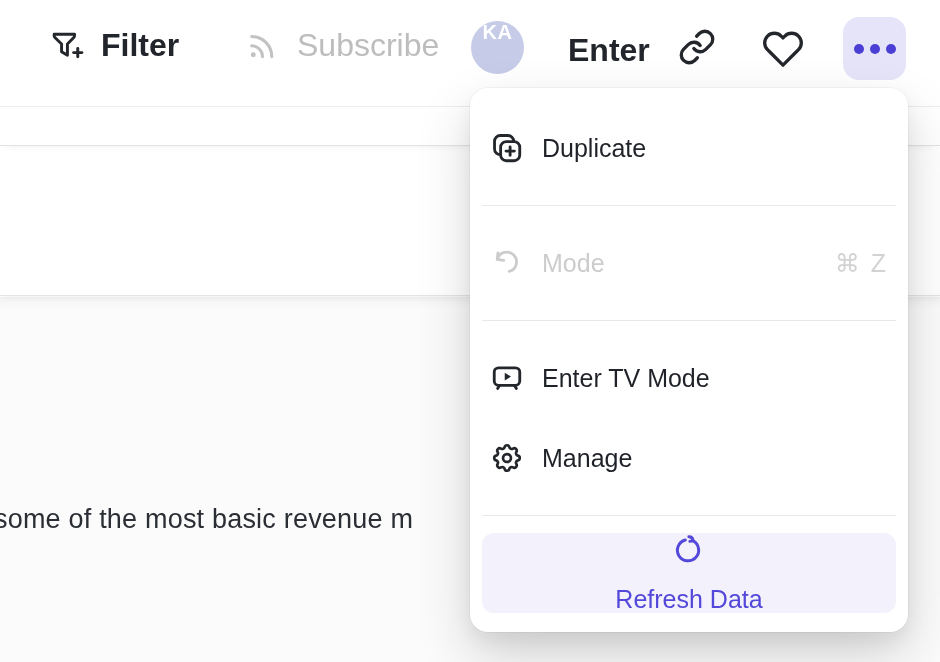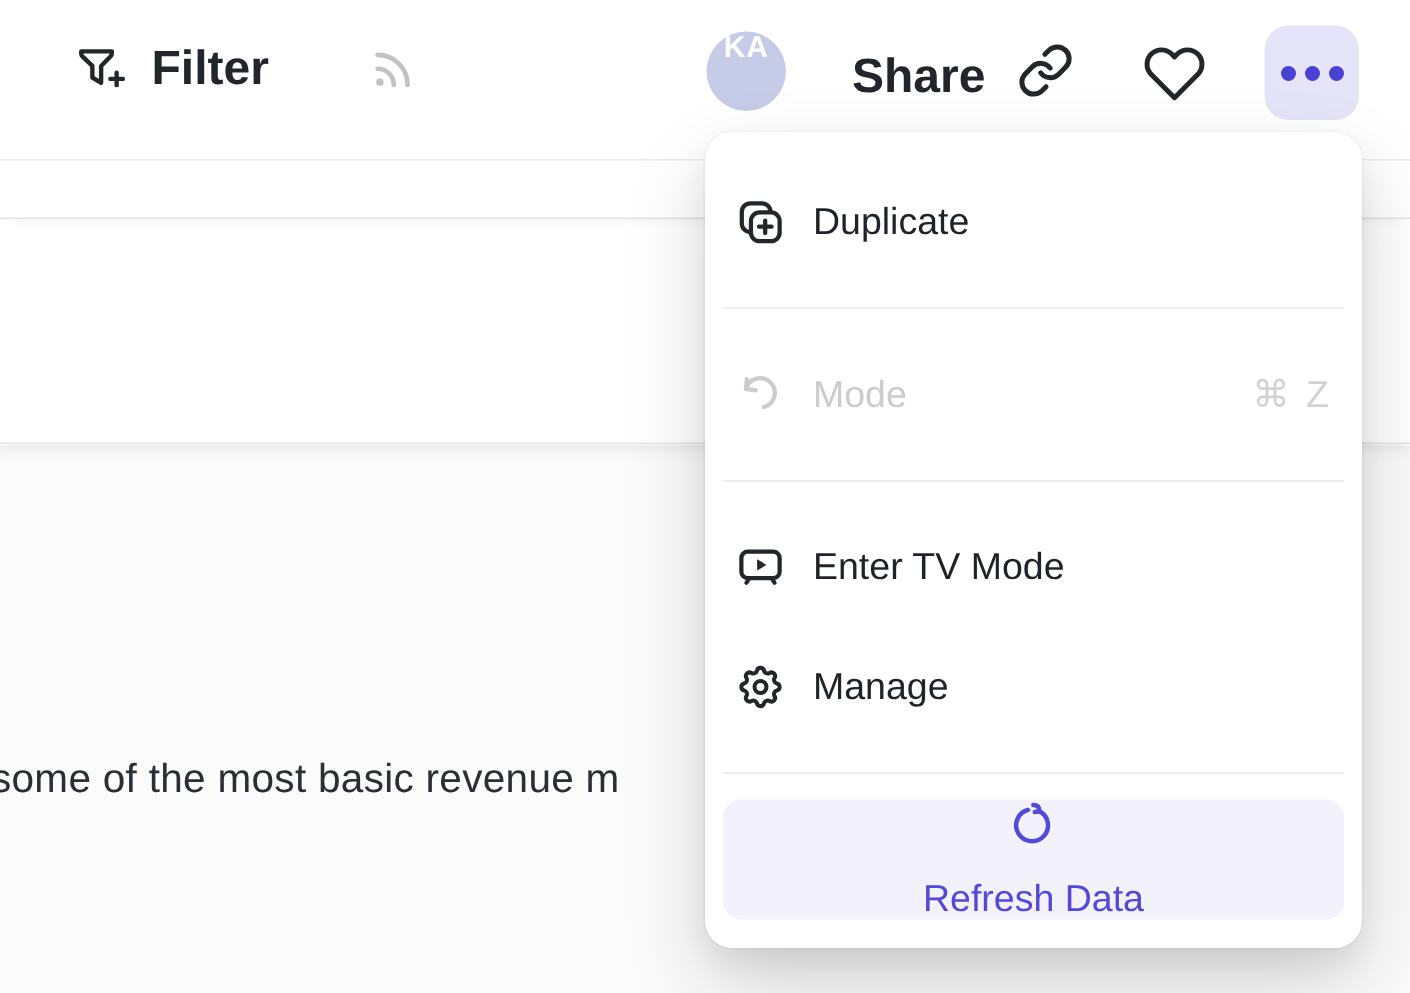--- a/index.html
+++ b/index.html
@@ -109,28 +109,29 @@
   </div>
 
   <div class="tb-btn subscribe-btn">
     <span>
       <svg width="37" height="37" viewBox="0 0 24 24" fill="none" stroke="#c2c2c2" stroke-width="2" stroke-linecap="round">
         <circle cx="6" cy="18" r="1.6" fill="#c2c2c2" stroke="none"></circle>
         <path d="M5 12.2a7 7 0 0 1 7 7"></path>
         <path d="M5 6.2a13 13 0 0 1 13 13"></path>
       </svg>
     </span>
+    <span class="mi-label">Subscribe</span>
   </div>
 
   <div class="avatar">
     <span>KA</span>
   </div>
 
   <div class="tb-btn share-btn">
-    <span class="mi-label">Share</span>
+    <span class="mi-label">Enter</span>
   </div>
 
   <div class="icon-btn link-btn">
     <span>
       <svg width="38" height="38" viewBox="0 0 24 24" fill="none" stroke="#23262b" stroke-width="2.1" stroke-linecap="round" stroke-linejoin="round">
         <path d="M10 13a5 5 0 0 0 7.54.54l3-3a5 5 0 0 0-7.07-7.07l-1.72 1.71"></path>
         <path d="M14 11a5 5 0 0 0-7.54-.54l-3 3a5 5 0 0 0 7.07 7.07l1.71-1.71"></path>
       </svg>
     </span>
   </div>

